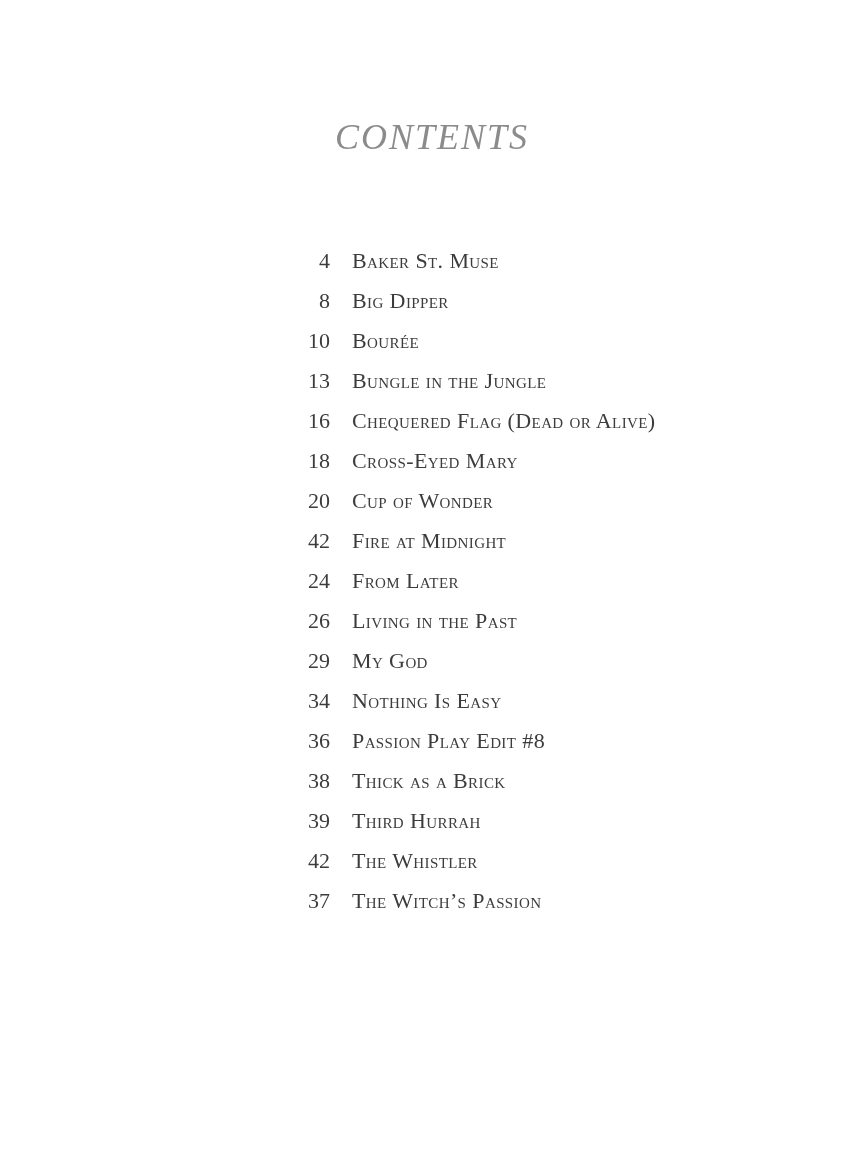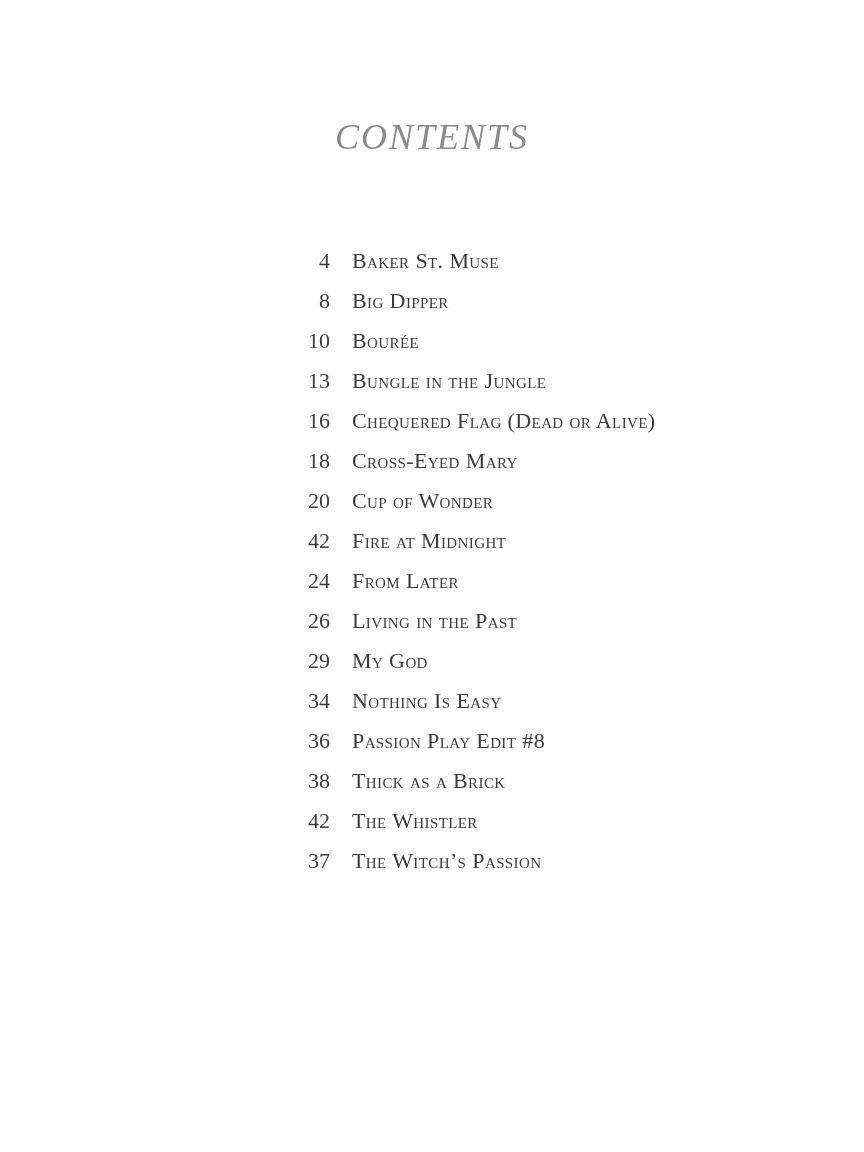--- a/index.html
+++ b/index.html
@@ -114,20 +114,24 @@
     </li>
     <li class="toc-entry">
       <span class="toc-page-num">36</span>
       <span class="toc-song-title">Passion Play Edit #8</span>
     </li>
     <li class="toc-entry">
       <span class="toc-page-num">38</span>
       <span class="toc-song-title">Thick as a Brick</span>
     </li>
     <li class="toc-entry">
+      <span class="toc-page-num">39</span>
+      <span class="toc-song-title">Third Hurrah</span>
+    </li>
+    <li class="toc-entry">
       <span class="toc-page-num">42</span>
       <span class="toc-song-title">The Whistler</span>
     </li>
     <li class="toc-entry">
       <span class="toc-page-num">37</span>
       <span class="toc-song-title">The Witch’s Passion</span>
     </li>
   </ul>
 
 </div>

